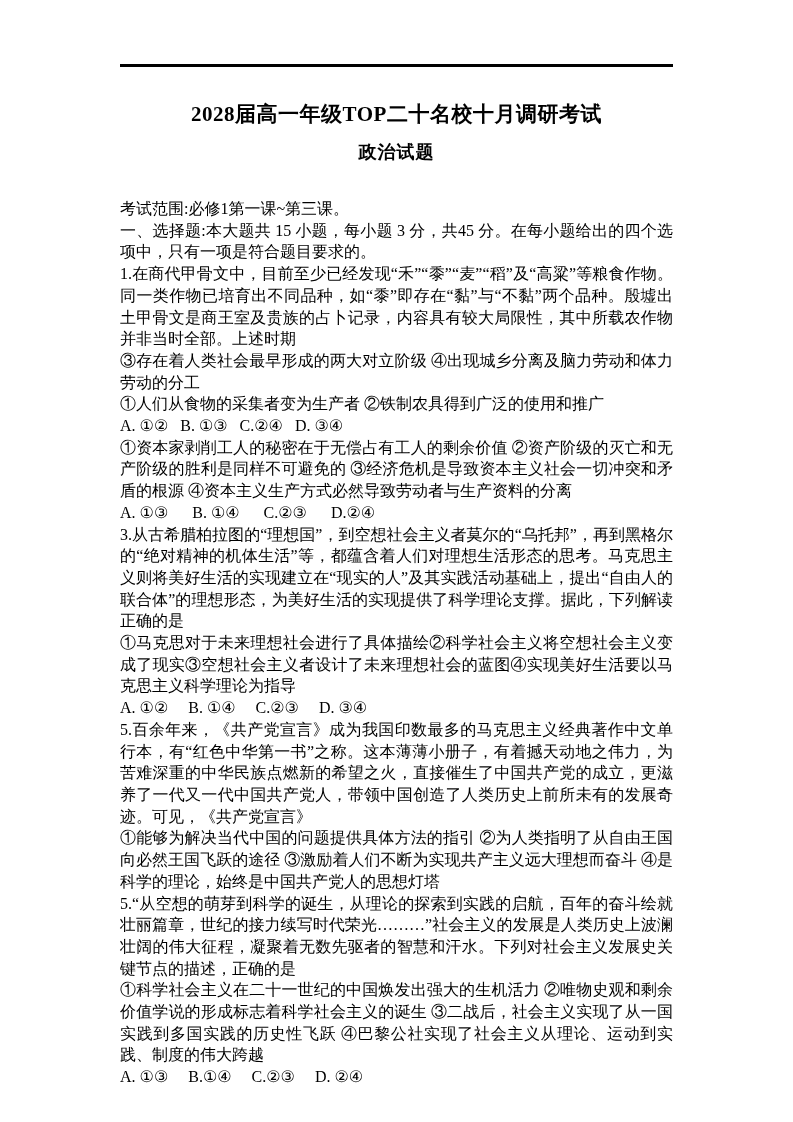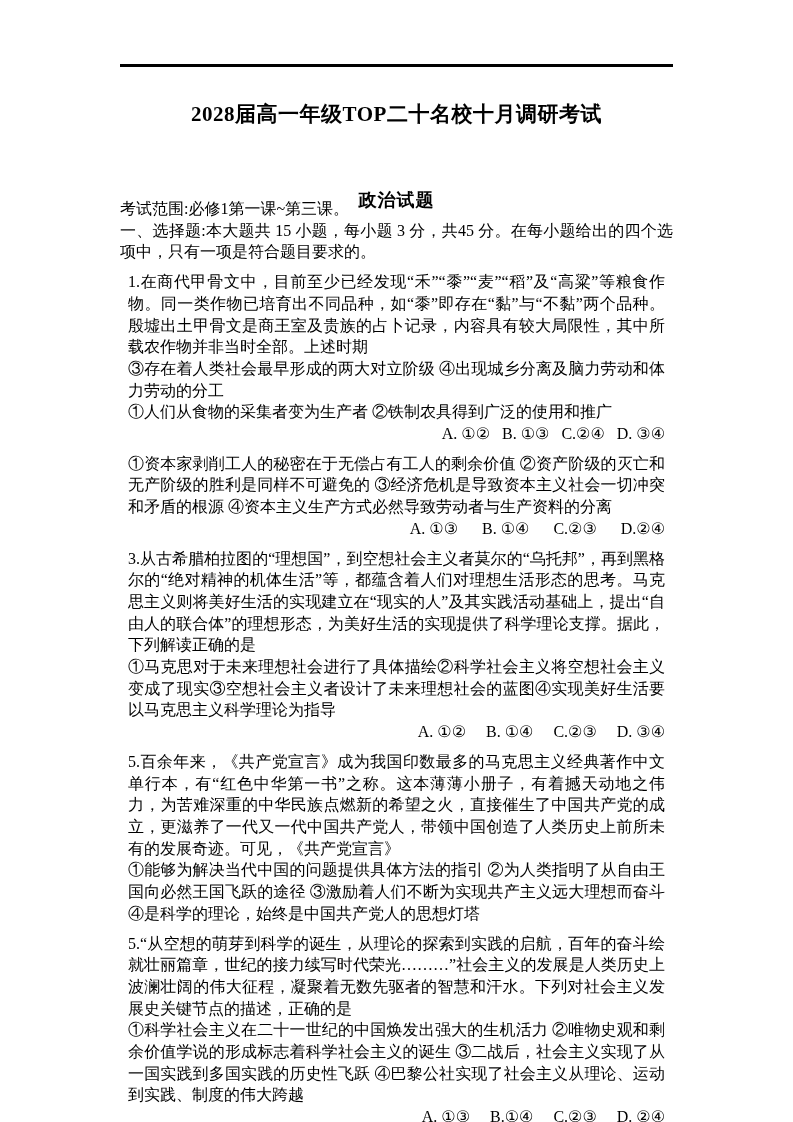--- a/index.html
+++ b/index.html
@@ -39,37 +39,36 @@
   }
   .exam-subject {
     position: absolute;
     left: 0;
     top: 140px;
     width: 793px;
     text-align: center;
     font-size: 18px;
     font-weight: bold;
     letter-spacing: 1px;
-    margin-top: 48px;
   }
   .body-text {
     position: absolute;
     left: 120px;
     top: 198px;
     width: 553px;
     font-size: 16px;
     line-height: 21.7px;
     text-align: justify;
   }
   .body-text p { margin: 0; }
   .answer-line {
     white-space: pre-wrap;
-    text-align: right;
+    text-align: left;
   }
-  .question { margin: 8px; }
+  .question { margin: 0; }
 </style>
 </head>
 <body>
 
 <div class="page">
 
   <div class="header-rule"></div>
 
   <div class="exam-title">2028届高一年级TOP二十名校十月调研考试</div>
   <div class="exam-subject">政治试题</div>

